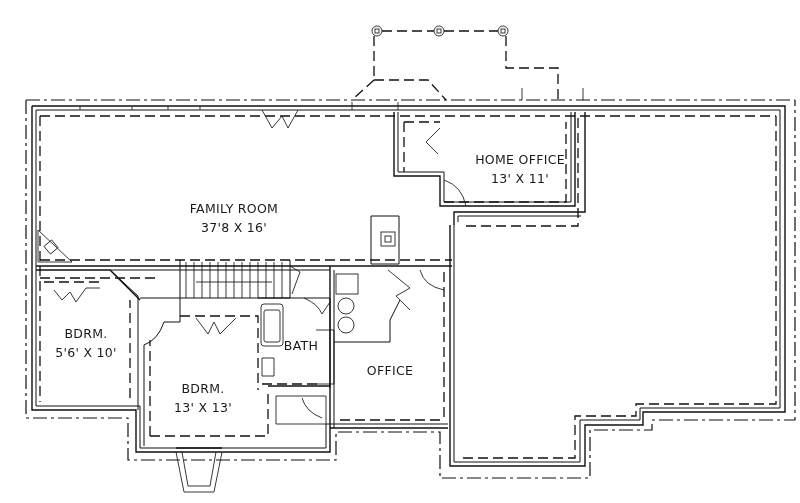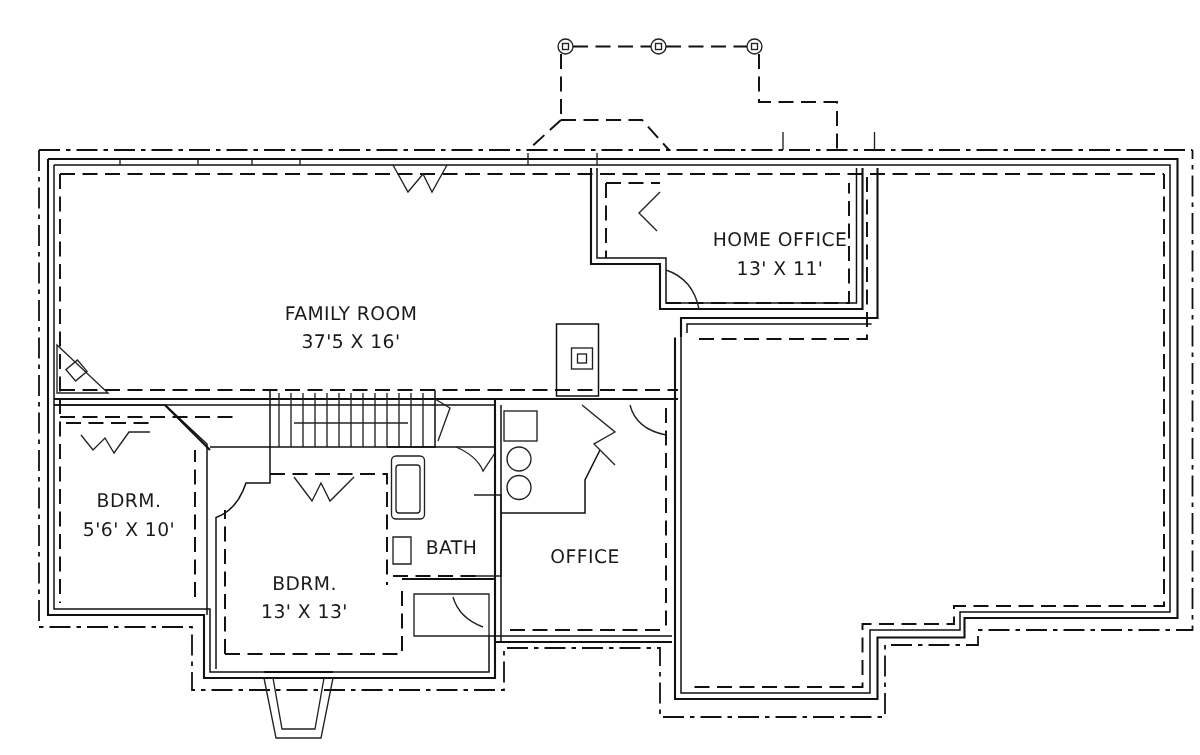--- a/index.html
+++ b/index.html
@@ -135,37 +135,37 @@
 
   <g>
     <path d="M276 396 H326 V424 H276 Z" class="thin"></path>
     <path d="M302 398 Q306 412 322 418" class="thin"></path>
   </g>
 
 </svg>
 
 <div class="label" style="left:234px; top:158px;margin-top:41px;">
   <div>FAMILY ROOM</div>
-  <div>37'5 X 16'</div>
+  <div>37'8 X 16'</div>
 </div>
 
 <div class="label" style="left:520px; top:150px;">
   <div>HOME OFFICE</div>
   <div>13' X 11'</div>
 </div>
 
 <div class="label" style="left:86px; top:324px;">
   <div>BDRM.</div>
   <div>5'6' X 10'</div>
 </div>
 
 <div class="label" style="left:203px; top:379px;">
   <div>BDRM.</div>
   <div>13' X 13'</div>
 </div>
 
-<div class="label" style="left:301px; top:355px;">
+<div class="label" style="left:301px; top:336px;">
   <div>BATH</div>
 </div>
 
 <div class="label" style="left:390px; top:361px;">
   <div>OFFICE</div>
 </div>
 
 </body></html>

